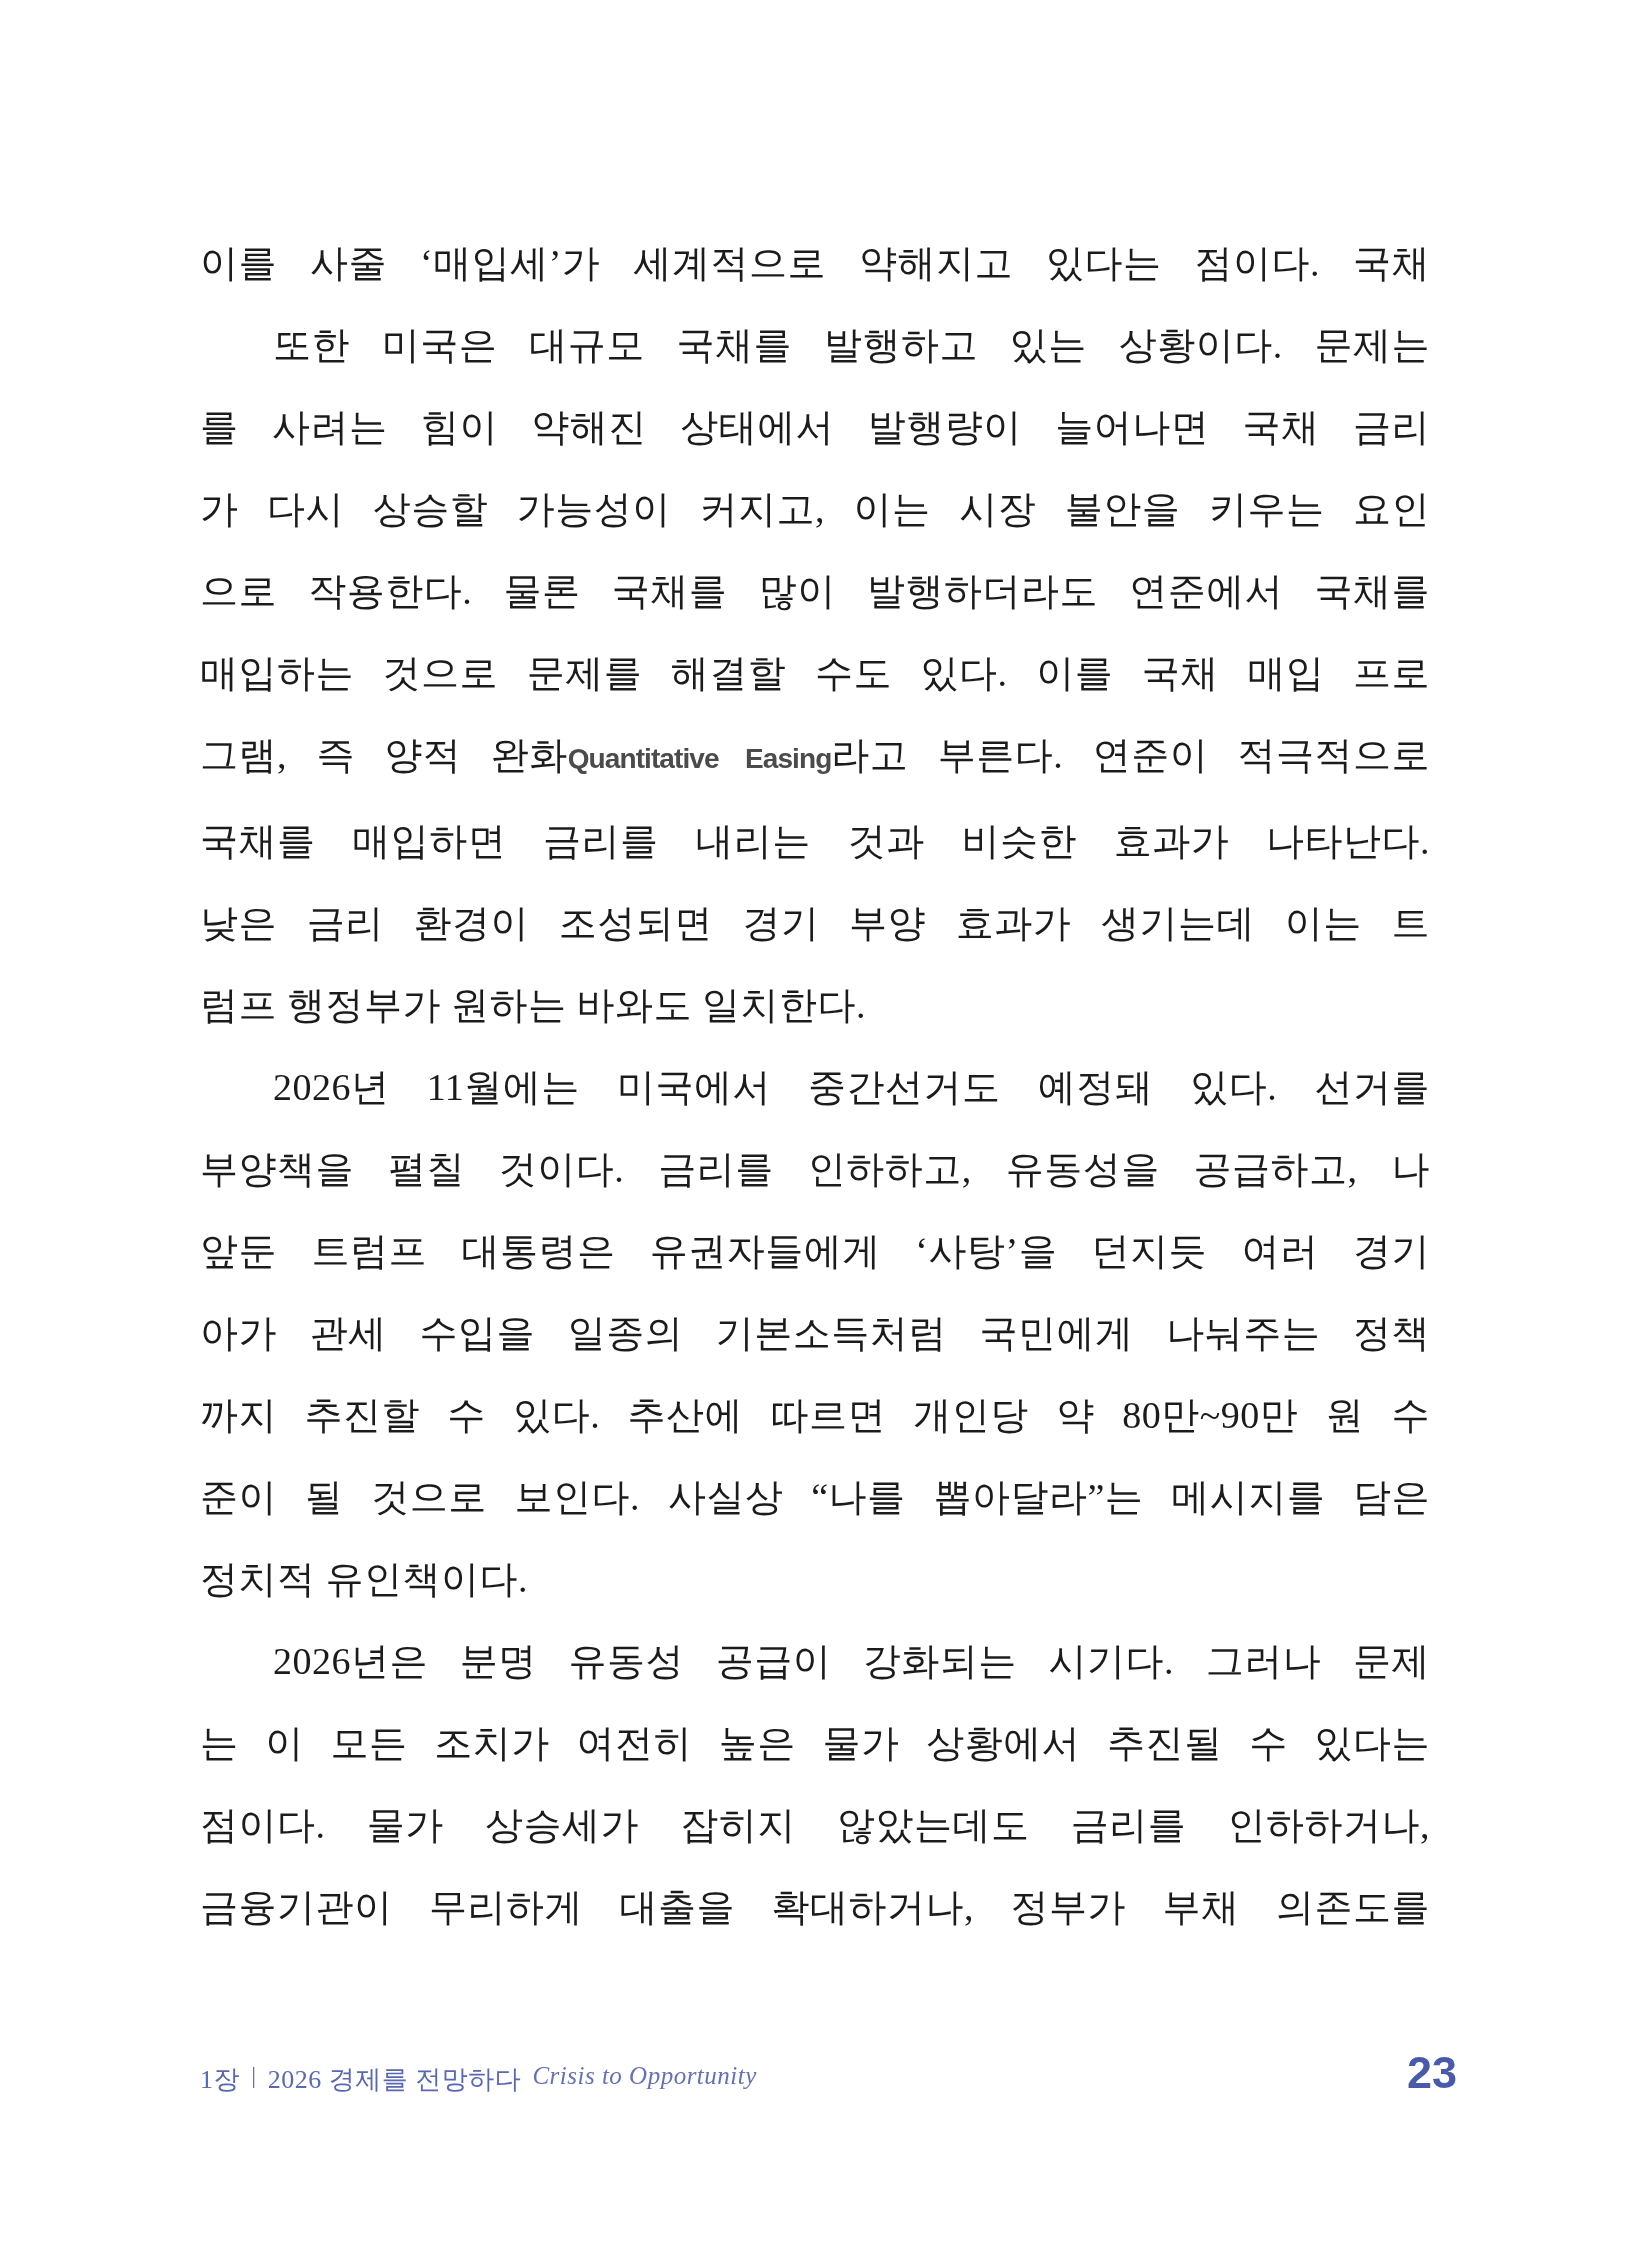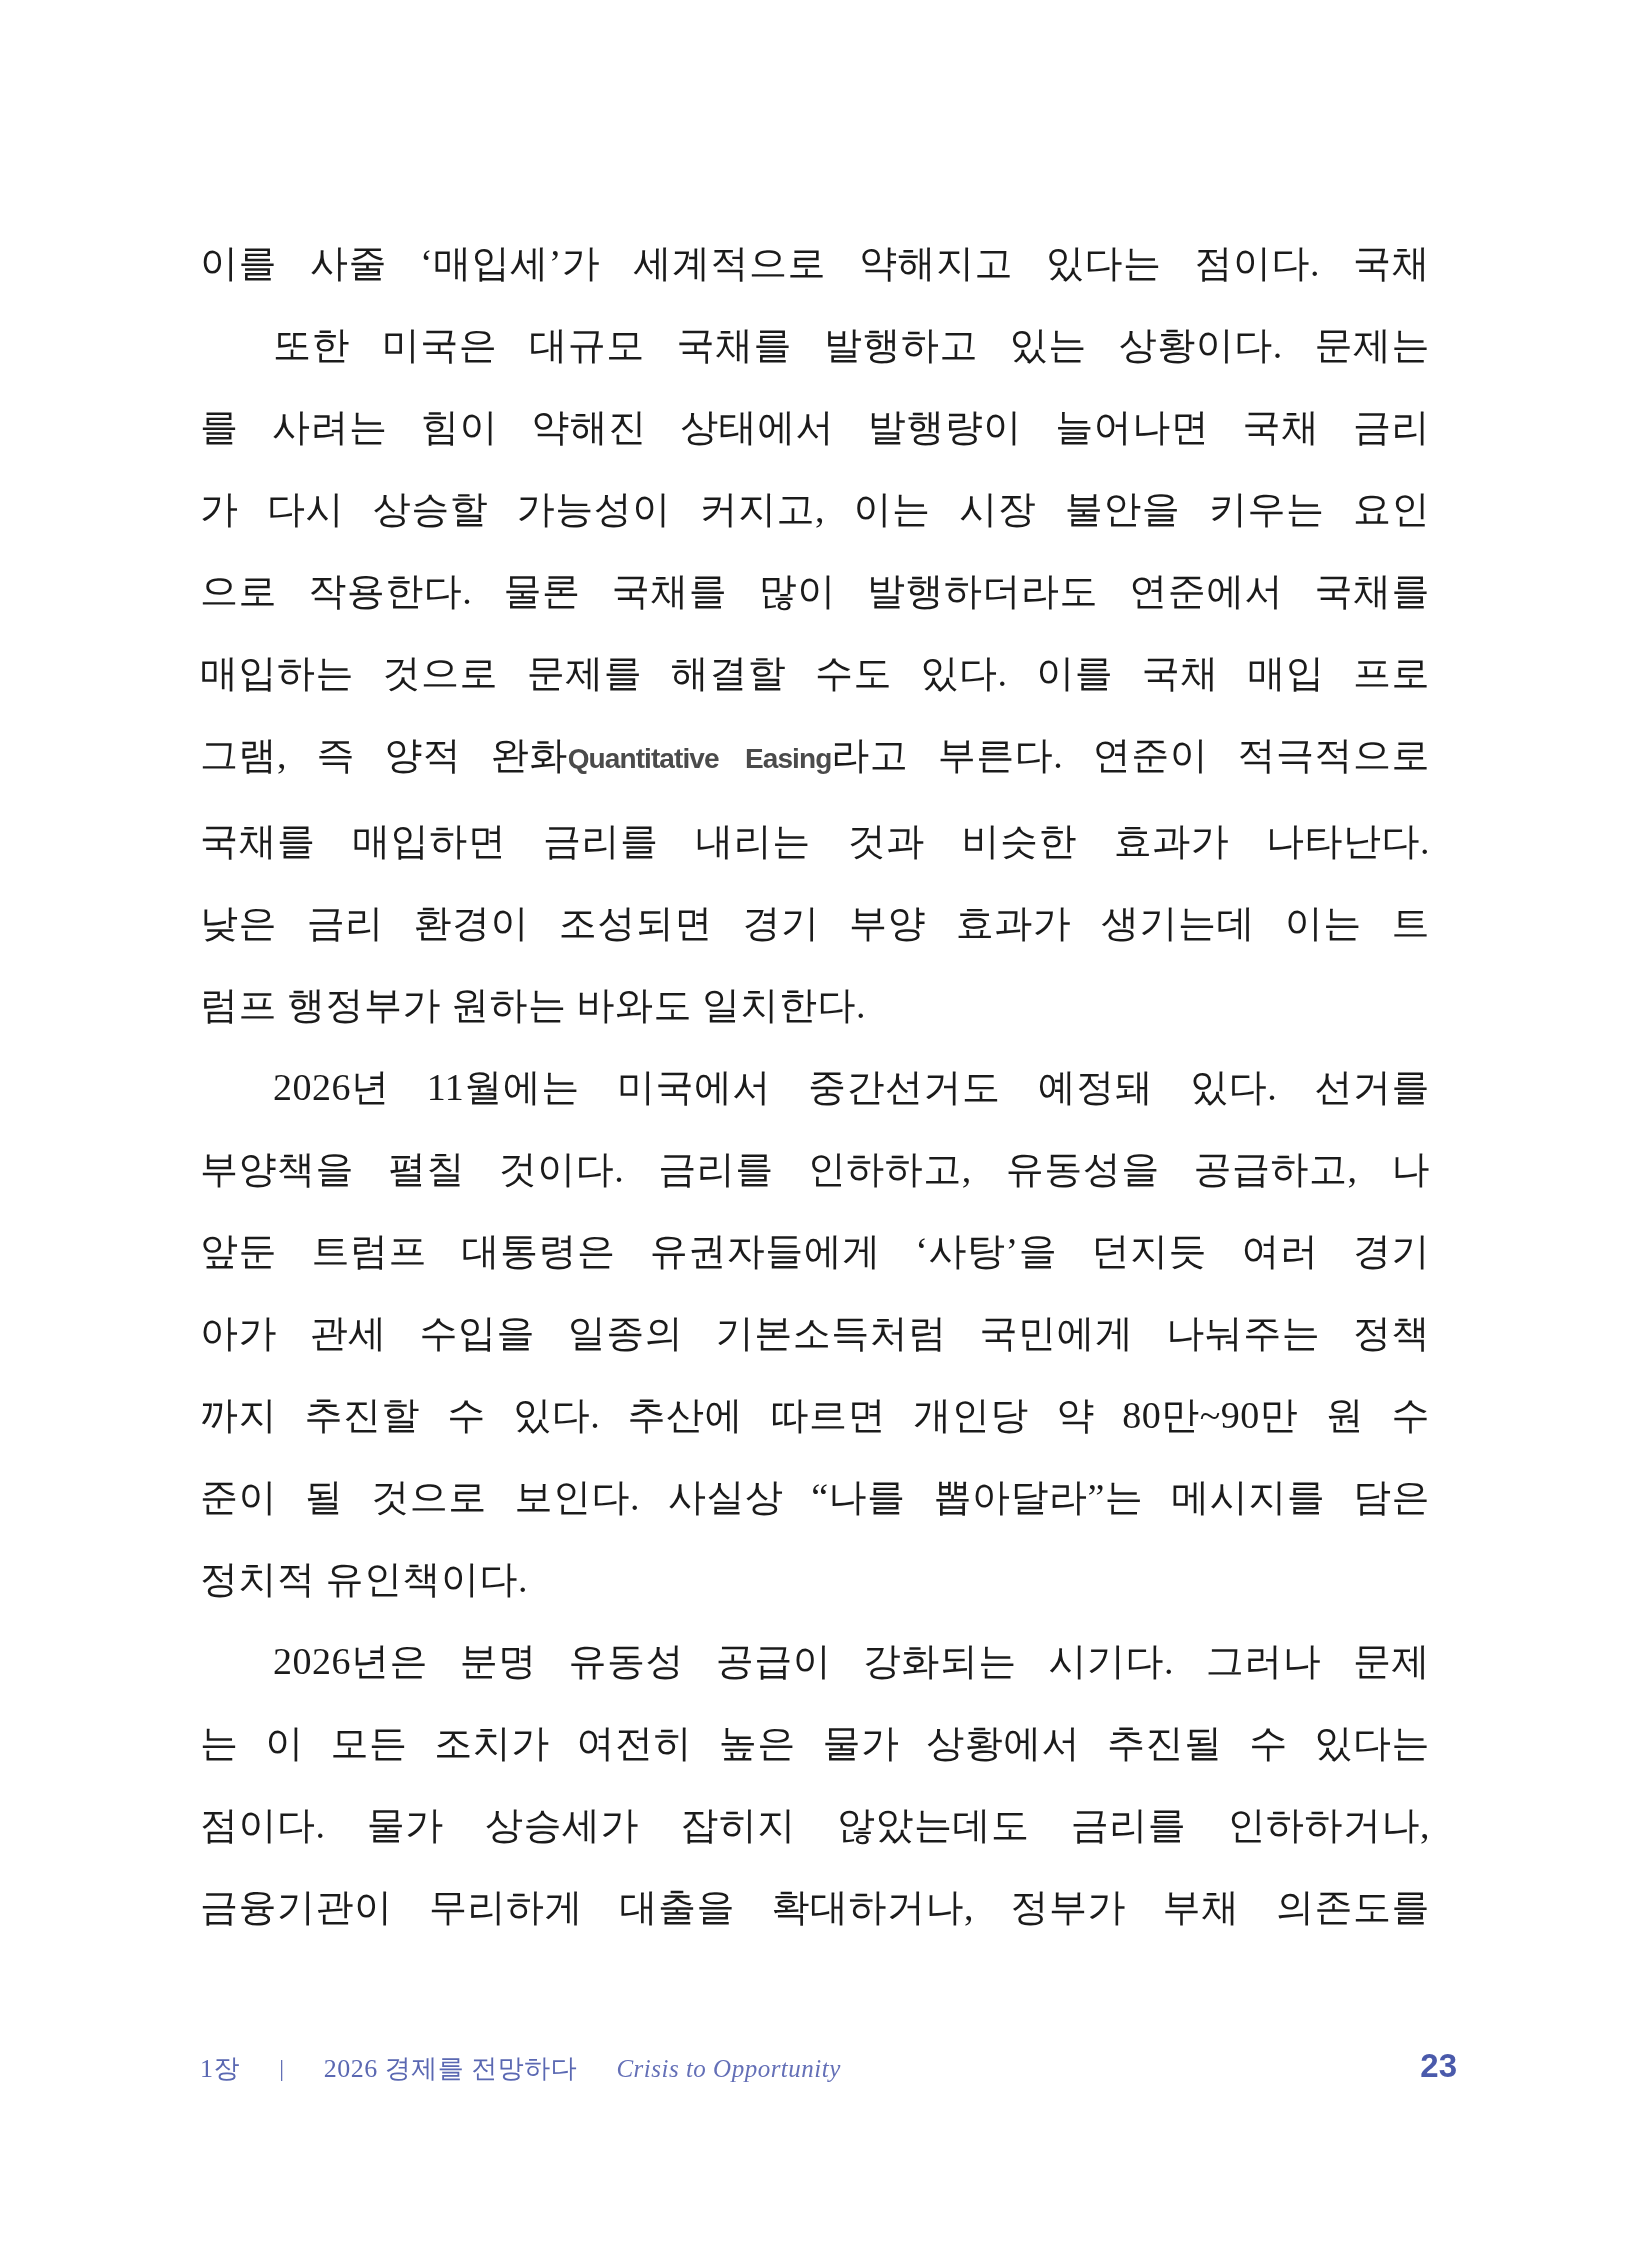--- a/index.html
+++ b/index.html
@@ -41,41 +41,40 @@
   }
   .footer{
     position:absolute;
     left:200px;right:173px;top:2047px;
     display:flex;
     justify-content:space-between;
     align-items:baseline;
   }
   .footer-left{
     display:flex;
-    align-items:center;
+    align-items:flex-start;
     color:#5a68b2;
     font-size:26px;
     letter-spacing:0.5px;
-    gap:28px;
   }
   .footer-divider{
     margin:0 11.2px;
     font-size:24px;
     font-weight:300;
     color:#5a68b2;
   }
   .footer-subtitle{
     margin-left:11.2px;
     font-size:25px;
     color:#6470b7;
     font-style:italic;
   }
   .page-number{
     font-family:"Liberation Sans","DejaVu Sans",sans-serif;
-    font-size:33px;
+    font-size:45px;
     font-weight:700;
     color:#4a5aab;
   }
 </style>
 </head>
 <body>
 
 <div class="page">
 
   <div class="body-text">

